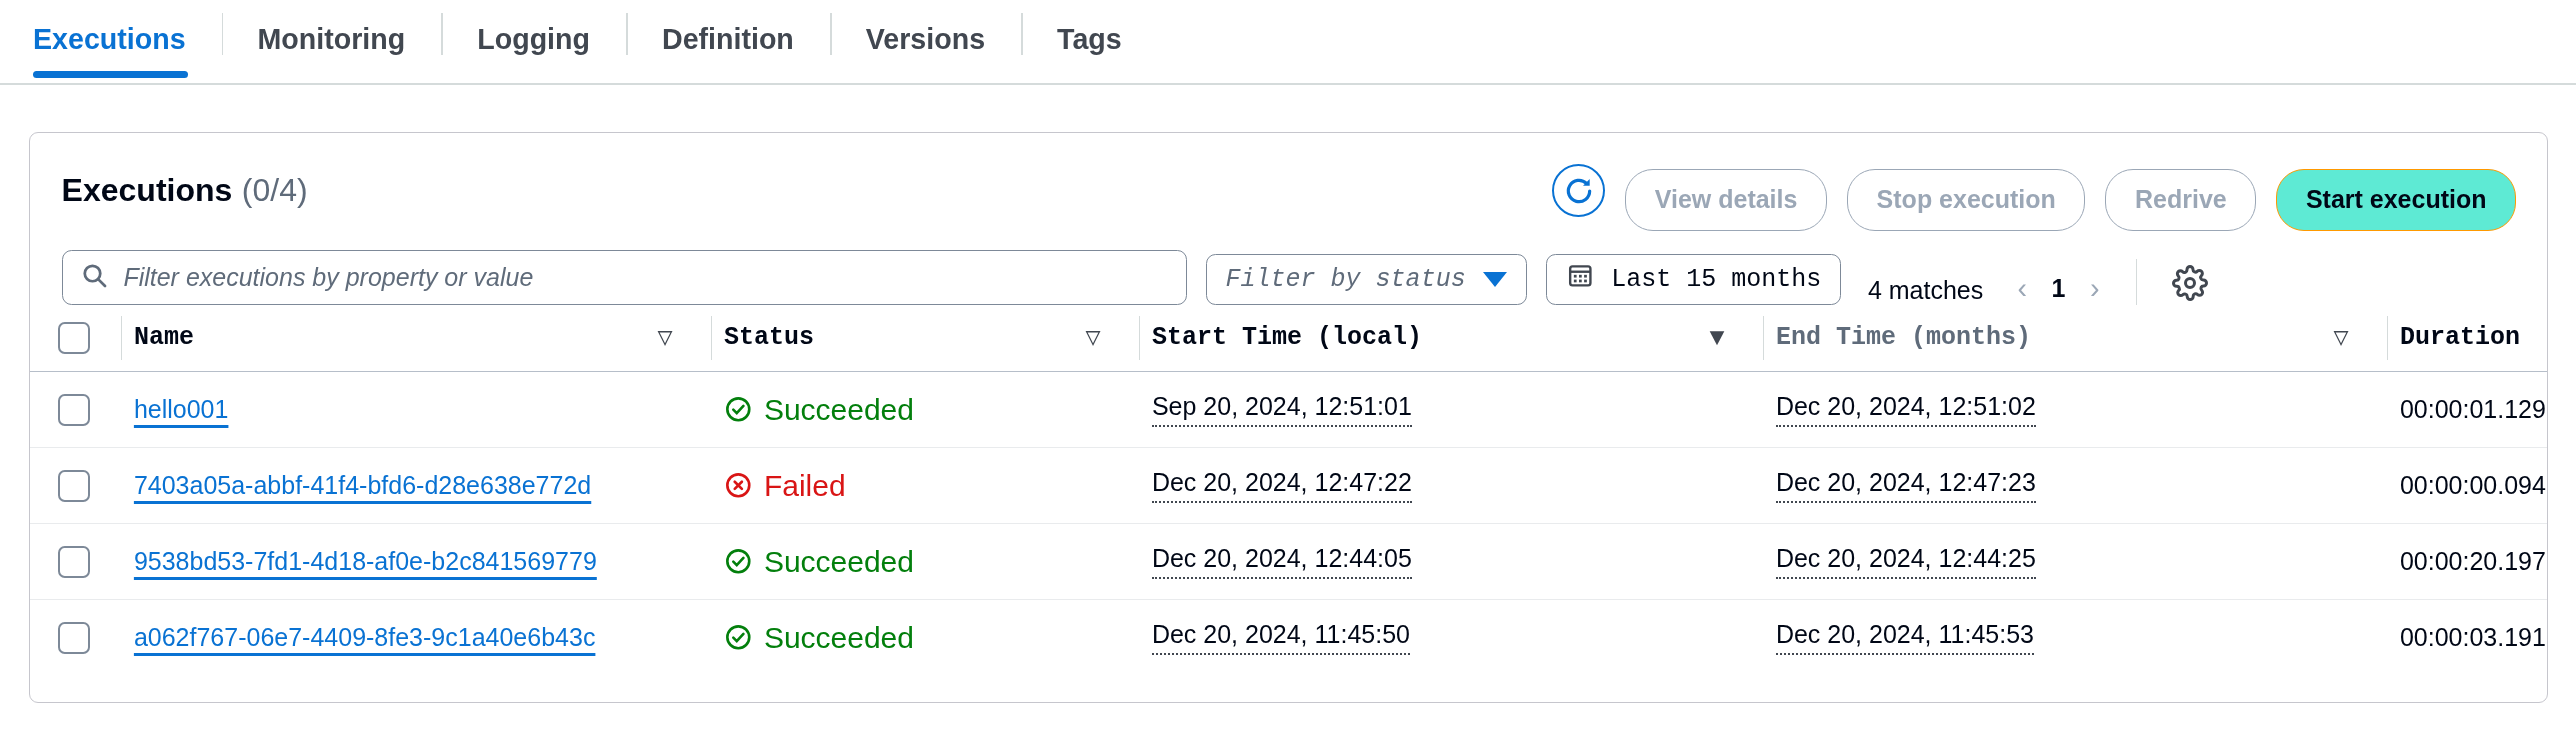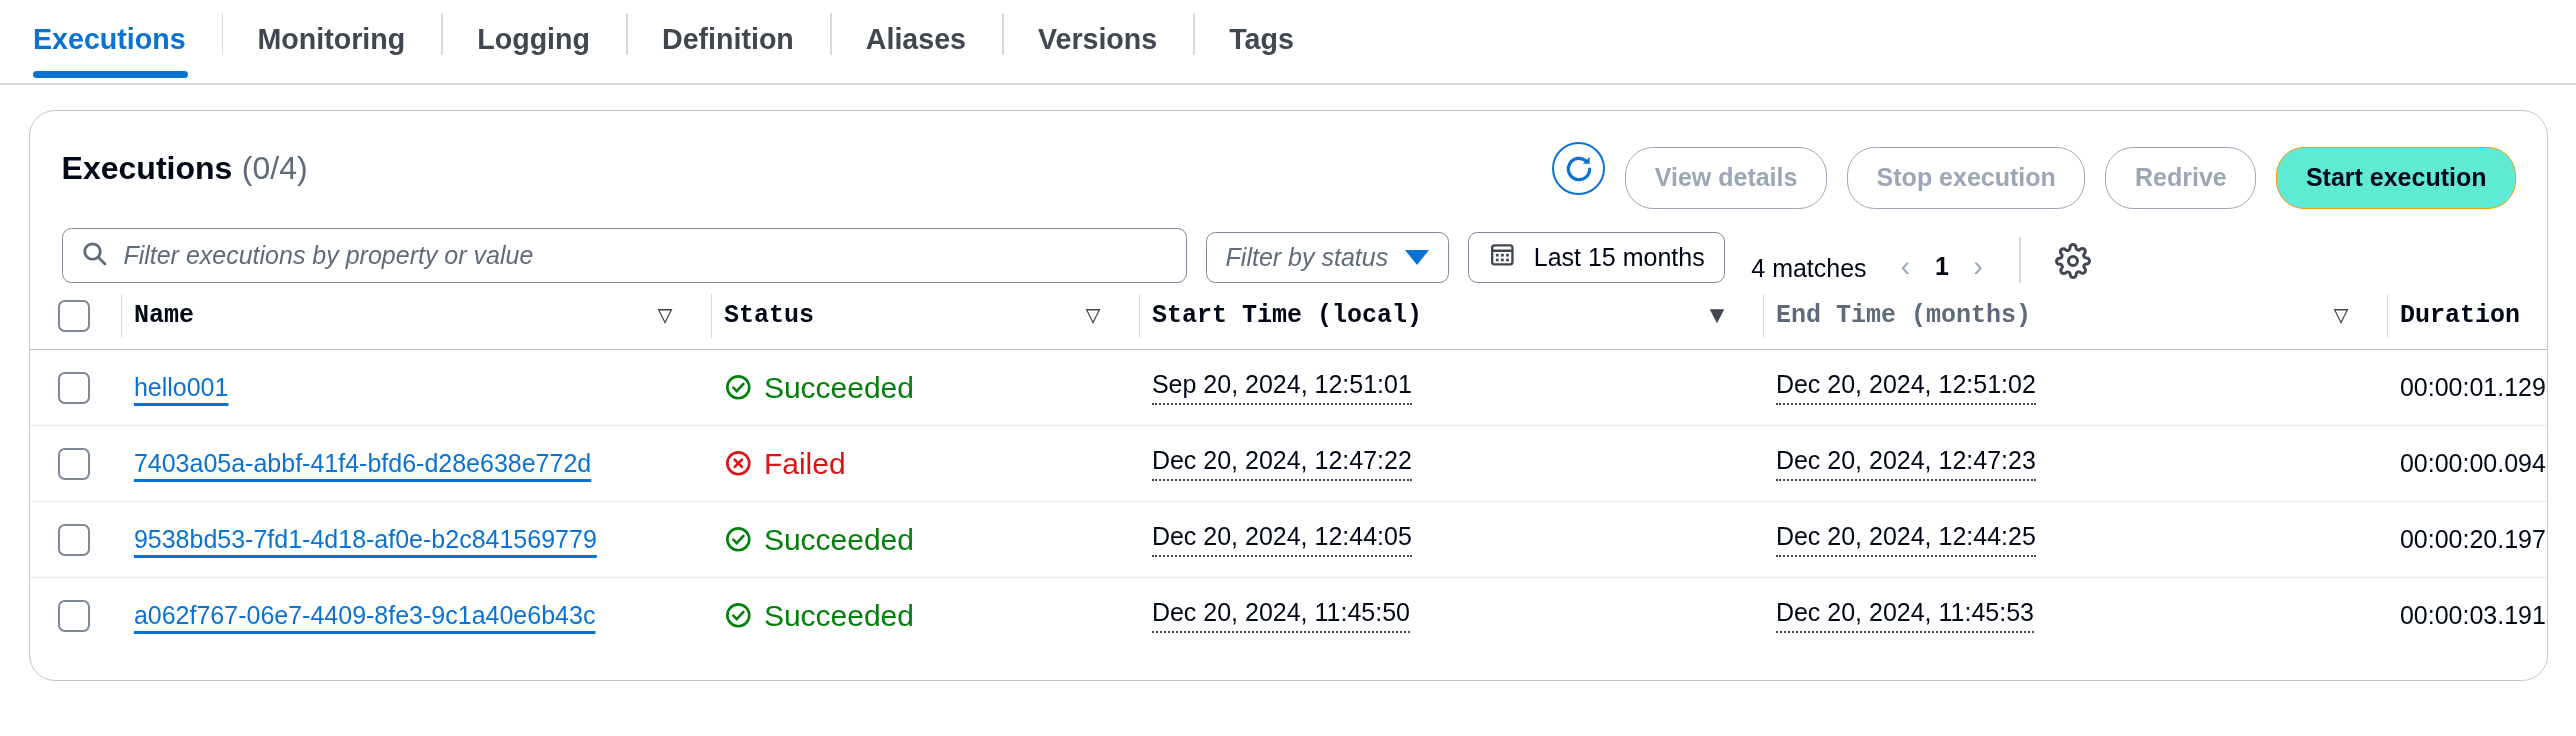--- a/index.html
+++ b/index.html
@@ -59,26 +59,26 @@
     bottom: 0;
     height: 6.7px;
     background: #0972d3;
     border-radius: 3.8px;
   }
 
   
   .card {
     position: absolute;
     left: 28.6px;
-    top: 110px;
+    top: 132px;
     width: 2519px;
     height: 571px;
     background: #ffffff;
     border: 1.9px solid #c6c6cd;
-    border-radius: 26px;
+    border-radius: 9px;
     overflow: hidden;
   }
 
   
   .card-header {
     display: flex;
     align-items: center;
     padding: 27px 30.5px 0 32px;
     height: 88px;
   }
@@ -164,20 +164,21 @@
     border-radius: 9.5px;
     display: flex;
     align-items: center;
     padding: 0 19px;
     gap: 17px;
     background: #fff;
     font-size: 25px;
     color: #000716;
     white-space: nowrap;
     cursor: pointer;
+    font-family: Liberation Mono, monospace;
   }
   .select-box.muted .sel-label {
     font-style: italic;
     color: #5f6b7a;
   }
   .caret {
     width: 0; height: 0;
     border-left: 12.4px solid transparent;
     border-right: 12.4px solid transparent;
     border-top: 15.2px solid #0972d3;
@@ -341,23 +342,20 @@
       <span>Executions</span>
     </div>
     <div class="tab">
       <span>Monitoring</span>
     </div>
     <div class="tab">
       <span>Logging</span>
     </div>
     <div class="tab">
       <span>Definition</span>
-    </div>
-    <div class="tab">
-      <span>Aliases</span>
     </div>
     <div class="tab">
       <span>Versions</span>
     </div>
     <div class="tab">
       <span>Tags</span>
     </div>
   </div>
 
 <div class="card">

